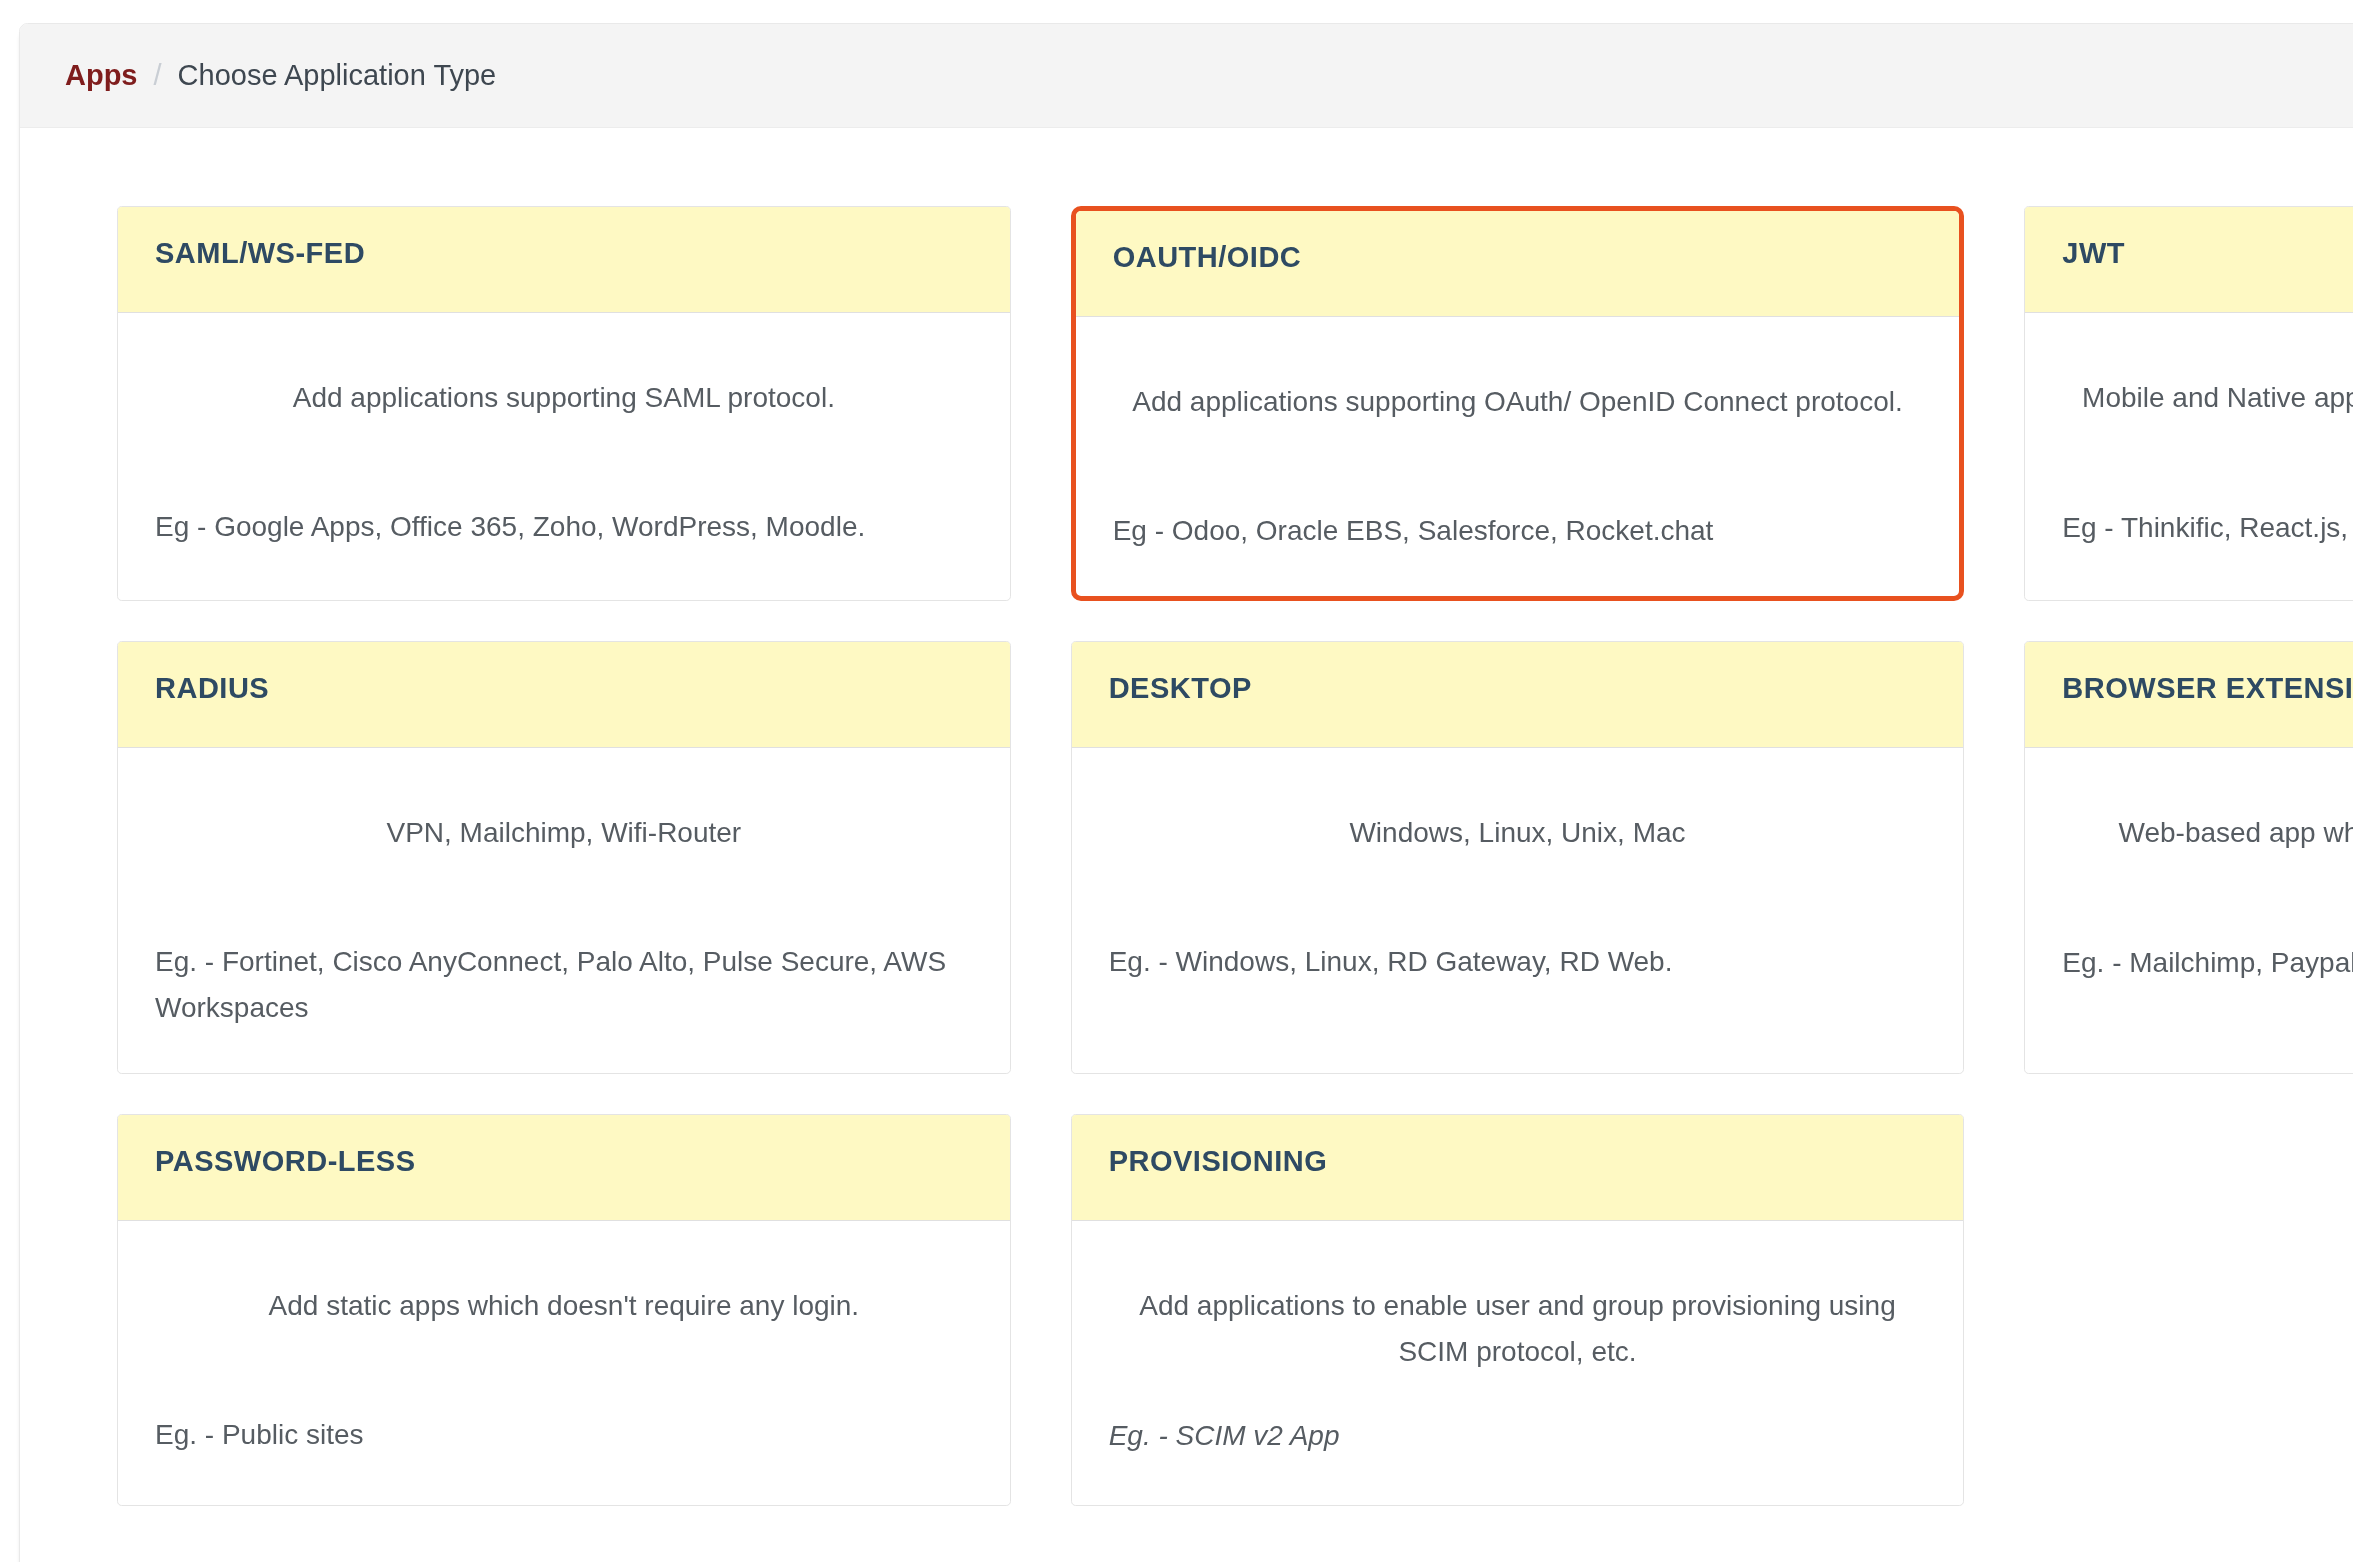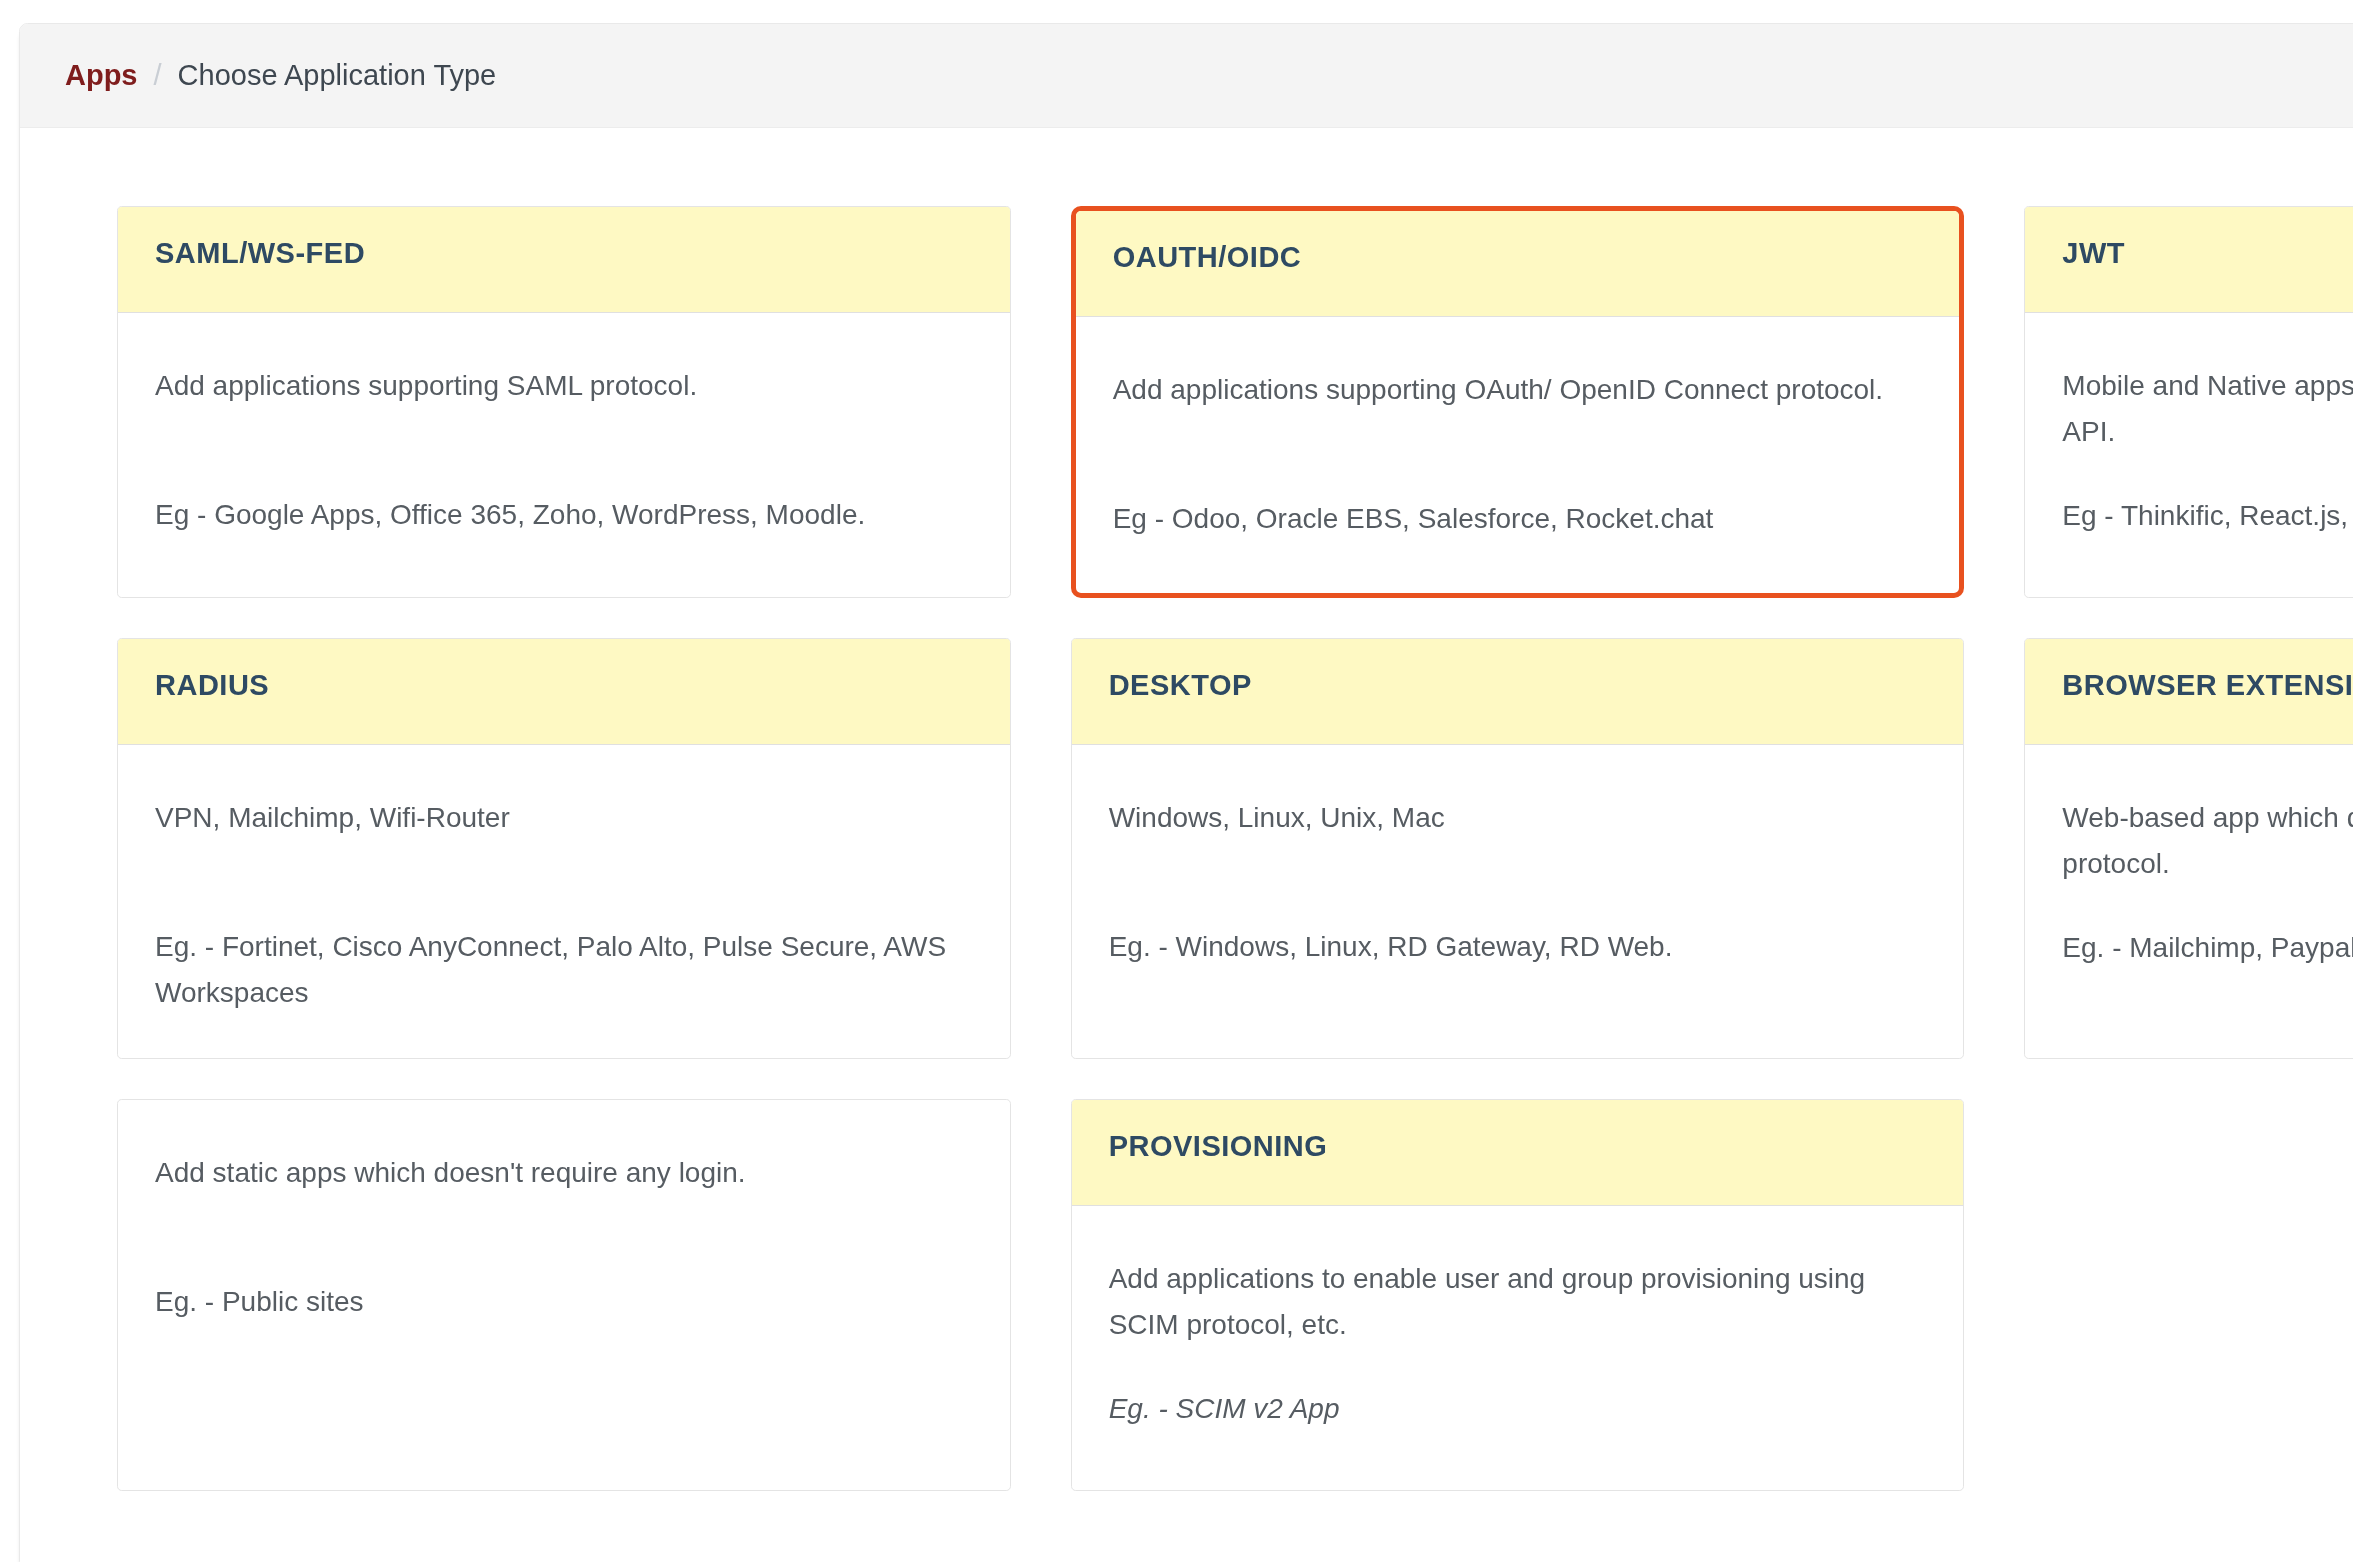--- a/index.html
+++ b/index.html
@@ -56,21 +56,21 @@
     color: #2e4a63;
     letter-spacing: 0.5px;
     white-space: nowrap;
   }
   .card-body {
     padding: 50px 37px 42px 37px;
     font-size: 28px;
     line-height: 46px;
     color: #565c62;
   }
-  .desc { margin: 0; min-height: 91px; }
+  .desc { margin: 12px; min-height: 91px; text-align: center; }
   .example { margin: 38px 0 0 0; }
   .example.italic { font-style: italic; }
 </style>
 </head>
 <body>
 
 <div class="panel">
   <div class="panel-header">
     <div class="breadcrumb">
       <a class="crumb-link">Apps</a>
@@ -124,20 +124,21 @@
 
   <div class="card">
     <div class="card-header">BROWSER EXTENSION/FORM-POST</div>
     <div class="card-body">
       <p class="desc">Web-based app which doesn't support any federated sso protocol.</p>
       <p class="example">Eg. - Mailchimp, Paypal, Quickbooks.</p>
     </div>
   </div>
 
   <div class="card">
+    <div class="card-header">PASSWORD-LESS</div>
     <div class="card-body">
       <p class="desc">Add static apps which doesn't require any login.</p>
       <p class="example">Eg. - Public sites</p>
     </div>
   </div>
 
   <div class="card">
     <div class="card-header">PROVISIONING</div>
     <div class="card-body">
       <p class="desc">Add applications to enable user and group provisioning using SCIM protocol, etc.</p>

